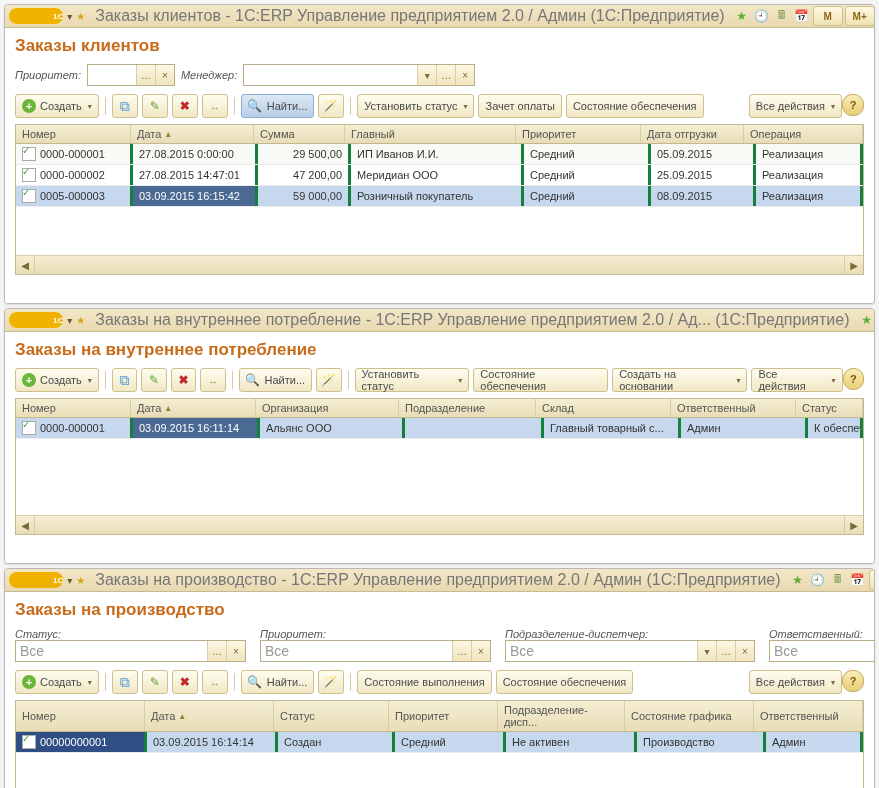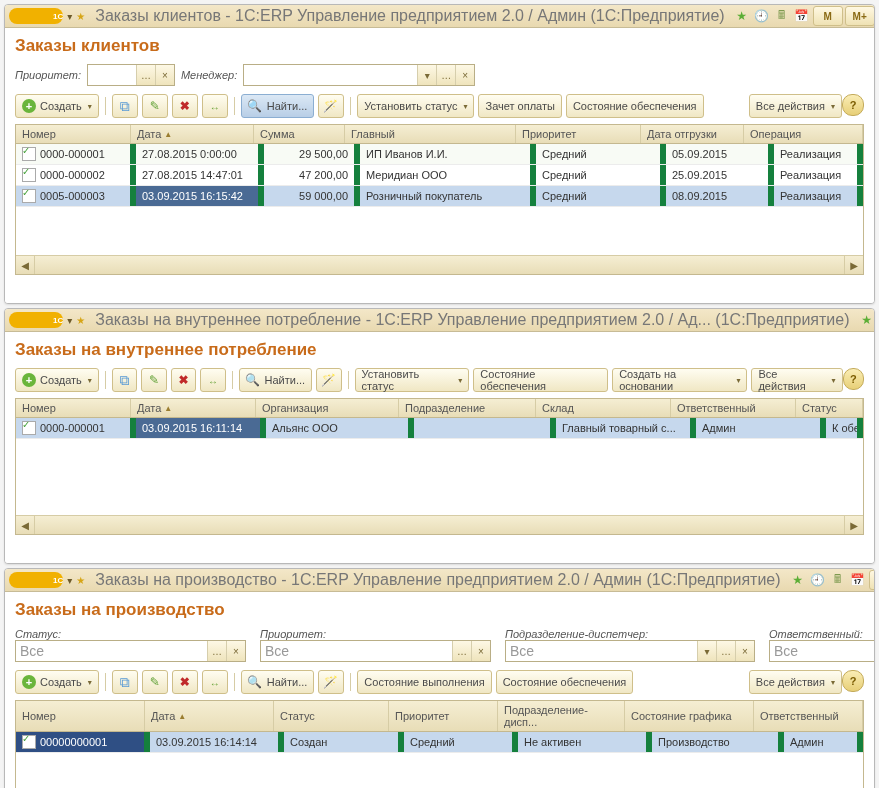--- a/index.html
+++ b/index.html
@@ -188,21 +188,21 @@
 }
 .gr.sel .gc.date {
   background:#4a6a94;
   color:#fff;
 }
 .gr.hl .gc.num {
   background:#2f4f84;
   color:#fff;
 }
 .gc {
-  border-right:6px solid #15803d;
+  border-right:3px solid #15803d;
   padding:3px 6px;
   font-size:11px;
   color:#333;
   display:flex;
   align-items:center;
   gap:4px;
   overflow:hidden;
   white-space:nowrap;
 }
 .gc.r { justify-content:flex-end;}

